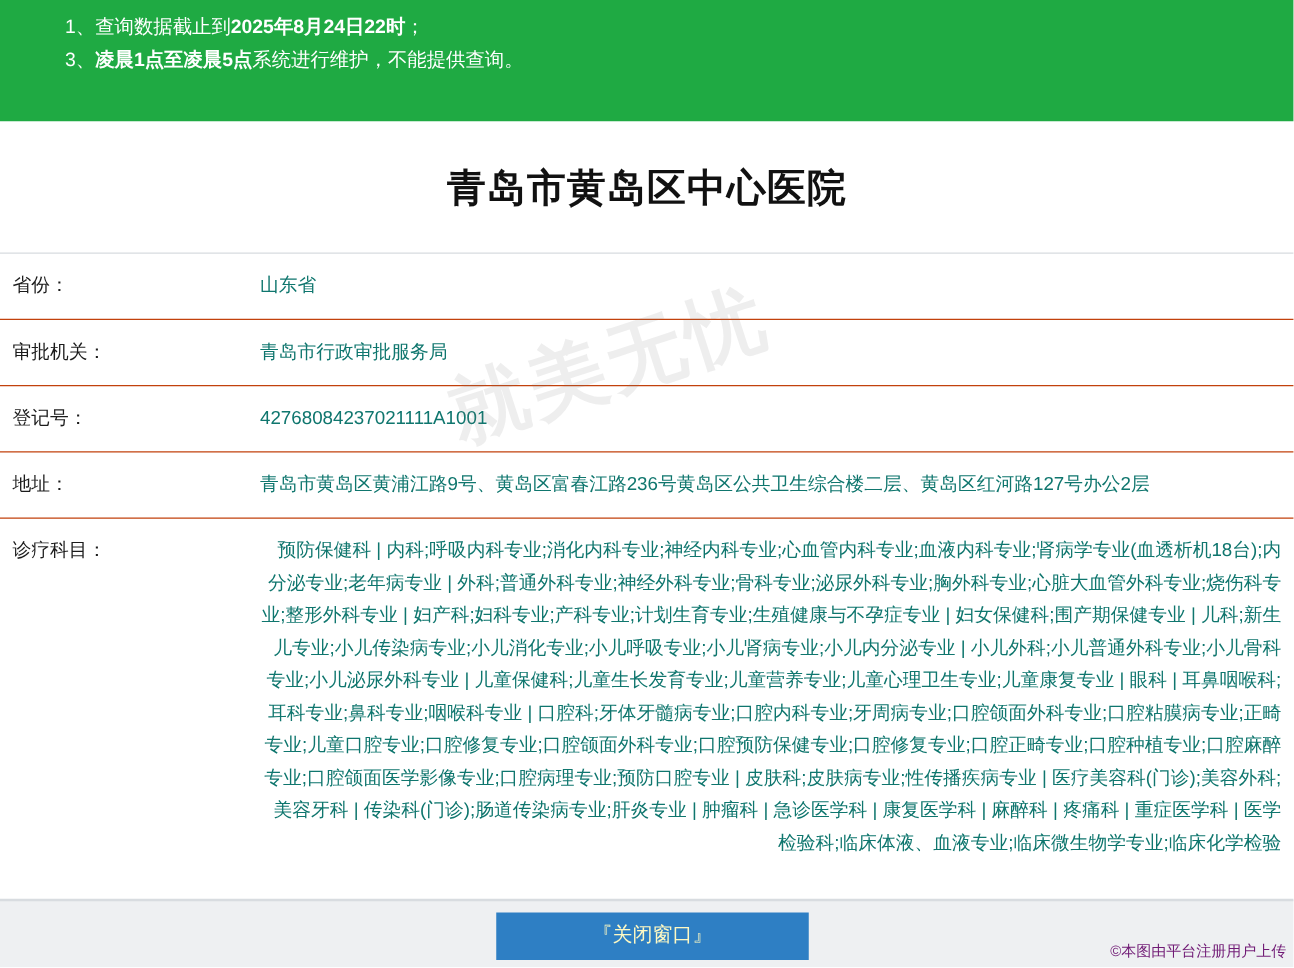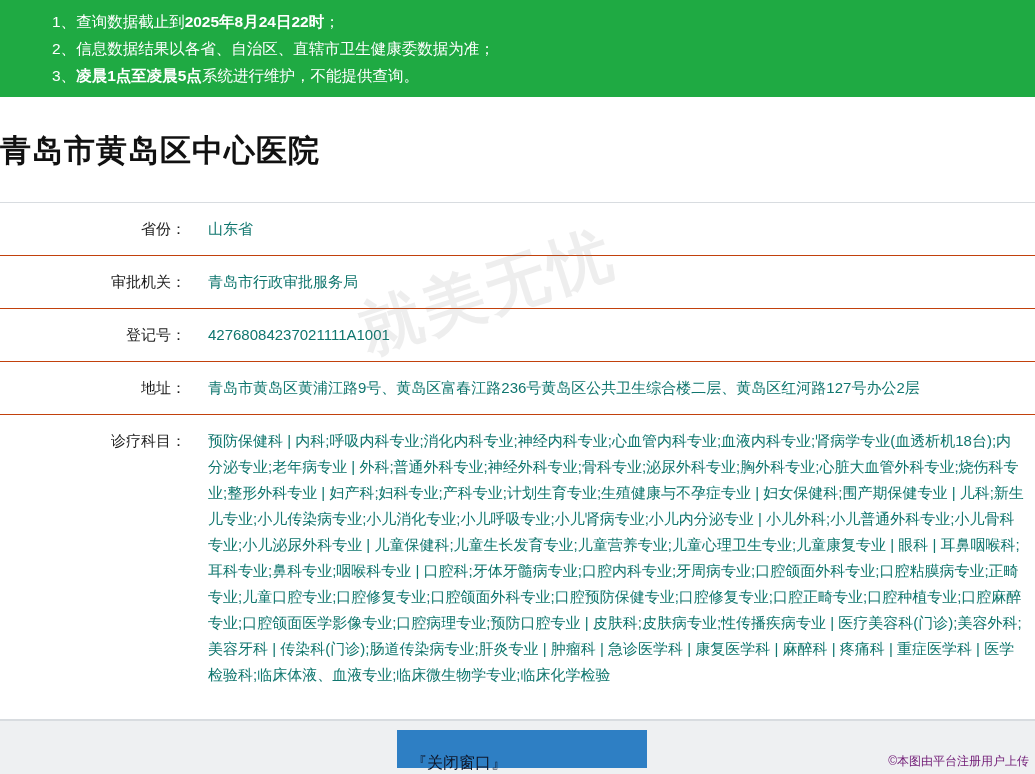--- a/index.html
+++ b/index.html
@@ -32,21 +32,21 @@
     font-size: 15.5px;
     line-height: 27px;
     padding-left: 52px;
     white-space: nowrap;
   }
   .notice .num { display: inline-block; }
   .notice b { font-weight: bold; }
 
   
   .title-wrap {
-    text-align: left;
+    text-align: center;
     padding: 33px 0 30px 0;
   }
   .title {
     font-size: 31px;
     font-weight: bold;
     color: #111111;
     letter-spacing: 1px;
   }
 
   
@@ -60,29 +60,29 @@
   .info-table td {
     vertical-align: top;
     padding: 13px 10px 13px 10px;
     font-size: 15px;
     color: #0f766e;
     line-height: 26px;
   }
   .info-table td.label {
     width: 196px;
     color: #1b1b1b;
-    text-align: right;
   }
   .info-table td.value {
     padding-left: 12px;
     word-break: break-all;
   }
   .info-table tr.row-scope td { padding-bottom: 4px; margin-left: 36px; }
   .scope-text {
     line-height: 28px;
+    text-align: right;
   }
 
   
   .watermark {
     position: absolute;
     left: 355px;
     top: 250px;
     font-size: 62px;
     color: rgba(120,120,120,0.13);
     font-weight: bold;
@@ -102,28 +102,28 @@
     background: #eef0f2;
     border-top: 1px solid #d8dce0;
   }
   .close-btn {
     position: absolute;
     left: 397px;
     top: 9px;
     width: 250px;
     height: 38px;
     background: #2e7fc4;
-    color: #0f172a;
+    color: #fef9c3;
     border: none;
     font-size: 16px;
     font-family: "Liberation Sans", sans-serif;
     cursor: pointer;
     line-height: 38px;
-    text-align: left;
-    padding: 14px;
+    text-align: center;
+    padding: 0;
   }
   .footer-note {
     position: absolute;
     right: 6px;
     bottom: 4px;
     font-size: 12px;
     color: #701a75;
   }
   .scroll-fade {
     position: absolute;
@@ -141,21 +141,20 @@
 </head>
 <body>
 
 <div id="page">
 
   <div class="content-clip">
 
     <div class="notice">
       <ol>
         <li><span class="num">1、</span><span>查询数据截止到</span><b>2025年8月24日22时</b><span>；</span></li>
-        <li><span class="num">2、</span><span>信息数据结果以各省、自治区、直辖市卫生健康委数据为准；</span></li>
         <li><span class="num">3、</span><b>凌晨1点至凌晨5点</b><span>系统进行维护，不能提供查询。</span></li>
       </ol>
     </div>
 
     <div class="title-wrap">
       <div class="title">青岛市黄岛区中心医院</div>
     </div>
 
     <table class="info-table">
       <tbody>

